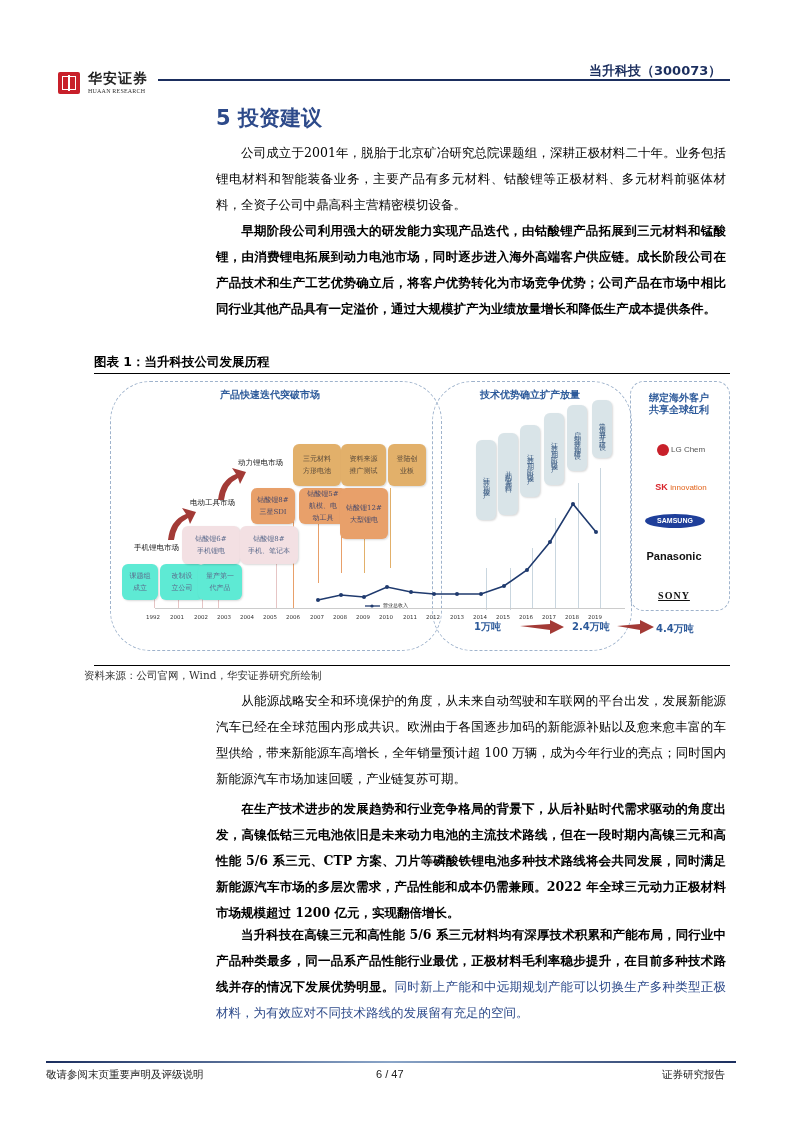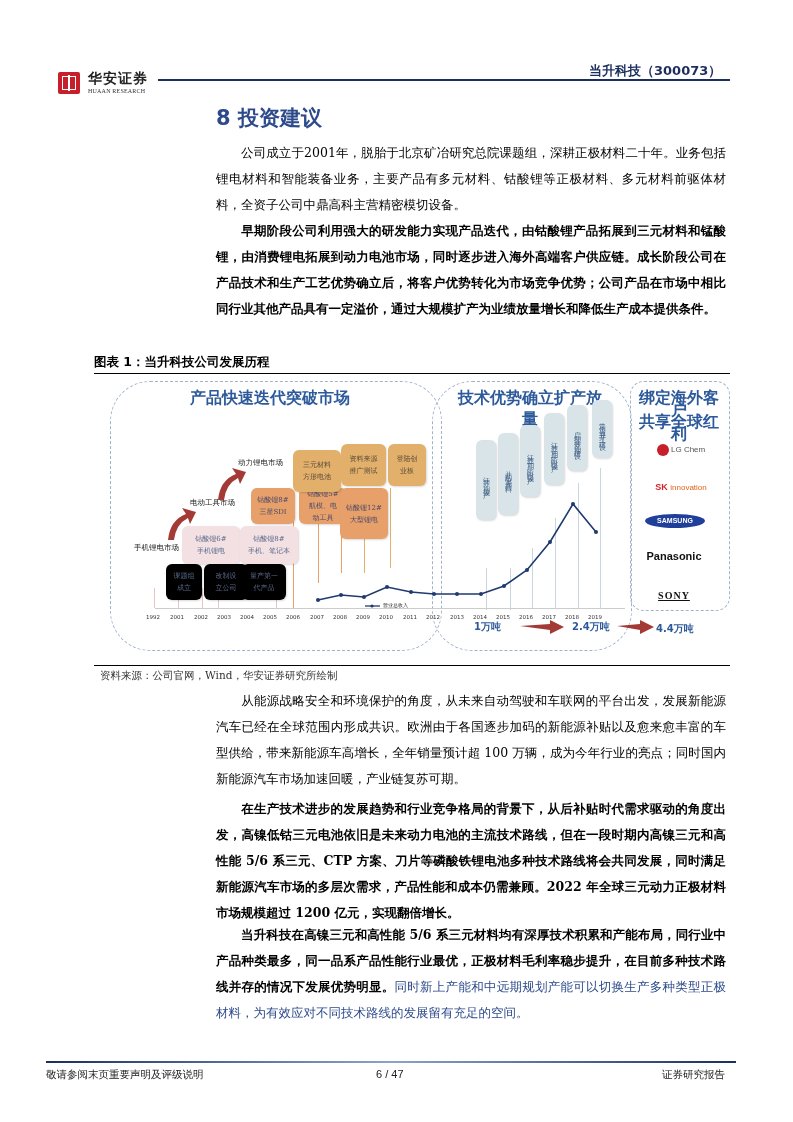--- a/index.html
+++ b/index.html
@@ -15,53 +15,53 @@
   .hdr-right { left:589px; top:62px; font-size:13px; font-weight:bold; color:#1b2e5e; font-family:"DejaVu Sans",sans-serif; }
   
   .sec-title { left:216px; top:104px; font-size:21px; font-weight:bold; color:#2d4a8a; font-family:"DejaVu Sans",sans-serif; }
   .para { left:216px; width:510px; font-size:12.5px; line-height:26px; text-align:justify; font-family:"DejaVu Serif",serif; }
   .para .indent { display:inline-block; width:25px; }
   .bold { font-weight:bold; }
   .blue { color:#2d4a8a; }
   .fig-title { left:94px; top:354px; font-size:12.5px; font-weight:bold; font-family:"DejaVu Sans",sans-serif; }
   .fig-line { left:94px; top:373px; width:636px; height:1px; background:#000; }
   .fig-line2 { left:94px; top:665px; width:636px; height:1px; background:#000; }
-  .source { left:100px; top:669px; font-size:10.5px; color:#333; font-family:"DejaVu Serif",serif; }
+  .source { left:84px; top:669px; font-size:10.5px; color:#333; font-family:"DejaVu Serif",serif; }
   
   .foot-line { left:46px; top:1061px; width:690px; height:2px; background:linear-gradient(90deg,#1b2e5e,#8aa5c8,#1b2e5e); }
   .foot-left { left:46px; top:1068px; font-size:10.5px; color:#222; }
   .foot-mid { left:376px; top:1068px; font-size:11px; color:#222; font-family:Liberation Sans, sans-serif; }
   .foot-right { left:662px; top:1068px; font-size:10.5px; color:#222; }
   
   .diagram { left:110px; top:378px; width:620px; height:284px; }
   .dash-box { position:absolute; border:1px dashed #9fb3cc; border-radius:40px; }
-  .zone-title { position:absolute; font-size:16px; font-weight:bold; color:#2d5a9a; font-family:"DejaVu Sans",sans-serif; text-align:center; }
+  .zone-title { position:absolute; font-size:10px; font-weight:bold; color:#2d5a9a; font-family:"DejaVu Sans",sans-serif; text-align:center; }
   .card { position:absolute; border-radius:6px; font-size:7px; color:#5a4a6a; text-align:center; display:flex; align-items:center; justify-content:center; line-height:12px; font-family:"DejaVu Serif",serif; box-shadow:1px 1px 2px rgba(0,0,0,0.15); }
-  .card.pink { background:#000000; color:#5b6a8c;margin-left:44px; }
+  .card.pink { background:#5eead4; color:#5b6a8c; }
   .card.lpink { background:#f3e0e3; color:#5b6a8c; }
   .card.orange { background:#e8a06a; color:#4a4a6a; }
   .card.gold { background:#e2b06a; color:#5a4a3a; }
   .card.teal { background:#d9e4e8; color:#3f5f86; writing-mode:vertical-rl; letter-spacing:3px; }
   .vline { position:absolute; width:1px; }
   .market { position:absolute; font-size:7.5px; color:#222; font-family:"DejaVu Sans",sans-serif; }
   .year { position:absolute; font-size:5.5px; color:#333; font-family:"DejaVu Sans",sans-serif; top:236px; }
   .axis { position:absolute; left:45px; top:230px; width:470px; height:1px; background:#ccc; }
   .cap { position:absolute; font-size:10px; font-weight:bold; color:#2d5a9a; font-family:"DejaVu Sans",sans-serif; }
   .logo-item { position:absolute; font-family:"Liberation Sans",sans-serif; text-align:center; }
 </style>
 </head>
 <body>
 
 <div class="abs logo-box"></div>
 <div class="abs logo-cn">华安证券</div>
 <div class="abs logo-en">HUAAN RESEARCH</div>
 <div class="abs hdr-line"></div>
 <div class="abs hdr-right">当升科技（300073）</div>
 
-<div class="abs sec-title">8 投资建议</div>
+<div class="abs sec-title">5 投资建议</div>
 
 <div class="abs para" style="top:140px;"><span class="indent"></span><span>公司成立于2001年，脱胎于北京矿冶研究总院课题组，深耕正极材料二十年。业务包括锂电材料和智能装备业务，主要产品有多元材料、钴酸锂等正极材料、多元材料前驱体材料，全资子公司中鼎高科主营精密模切设备。</span></div>
 
 <div class="abs para bold" style="top:218px;"><span class="indent"></span><span>早期阶段公司利用强大的研发能力实现产品迭代，由钴酸锂产品拓展到三元材料和锰酸锂，由消费锂电拓展到动力电池市场，同时逐步进入海外高端客户供应链。成长阶段公司在产品技术和生产工艺优势确立后，将客户优势转化为市场竞争优势；公司产品在市场中相比同行业其他产品具有一定溢价，通过大规模扩产为业绩放量增长和降低生产成本提供条件。</span></div>
 
 <div class="abs fig-title">图表 1：当升科技公司发展历程</div>
 <div class="abs fig-line"></div>
 
 <div class="abs diagram">
 
@@ -109,21 +109,21 @@
 手机锂电</div>
   <div class="card lpink" style="left:130px; top:148px; width:58px; height:38px; white-space:pre-line;">钴酸锂8#
 手机、笔记本</div>
   <div class="card orange" style="left:141px; top:110px; width:44px; height:36px; white-space:pre-line;">钴酸锂8#
 三星SDI</div>
   <div class="card orange" style="left:189px; top:110px; width:48px; height:36px; white-space:pre-line;">钴酸锂5#
 航模、电
 动工具</div>
   <div class="card orange" style="left:230px; top:110px; width:48px; height:51px; white-space:pre-line;">钴酸锂12#
 大型锂电</div>
-  <div class="card gold" style="left:183px; top:72px; width:48px; height:42px; white-space:pre-line;">三元材料
+  <div class="card gold" style="left:183px; top:66px; width:48px; height:42px; white-space:pre-line;">三元材料
 方形电池</div>
   <div class="card gold" style="left:231px; top:66px; width:45px; height:42px; white-space:pre-line;">资料来源
 推广测试</div>
   <div class="card gold" style="left:278px; top:66px; width:38px; height:42px; white-space:pre-line;">登陆创
 业板</div>
 
   <div class="card teal" style="left:366px; top:62px; width:20px; height:80px;">江苏一期投产</div>
   <div class="card teal" style="left:388px; top:55px; width:20px; height:82px;">并购中鼎高科</div>
   <div class="card teal" style="left:410px; top:47px; width:20px; height:72px;">江苏二期一阶段投产</div>
   <div class="card teal" style="left:434px; top:35px; width:20px; height:72px;">江苏二期二阶段投产</div>

